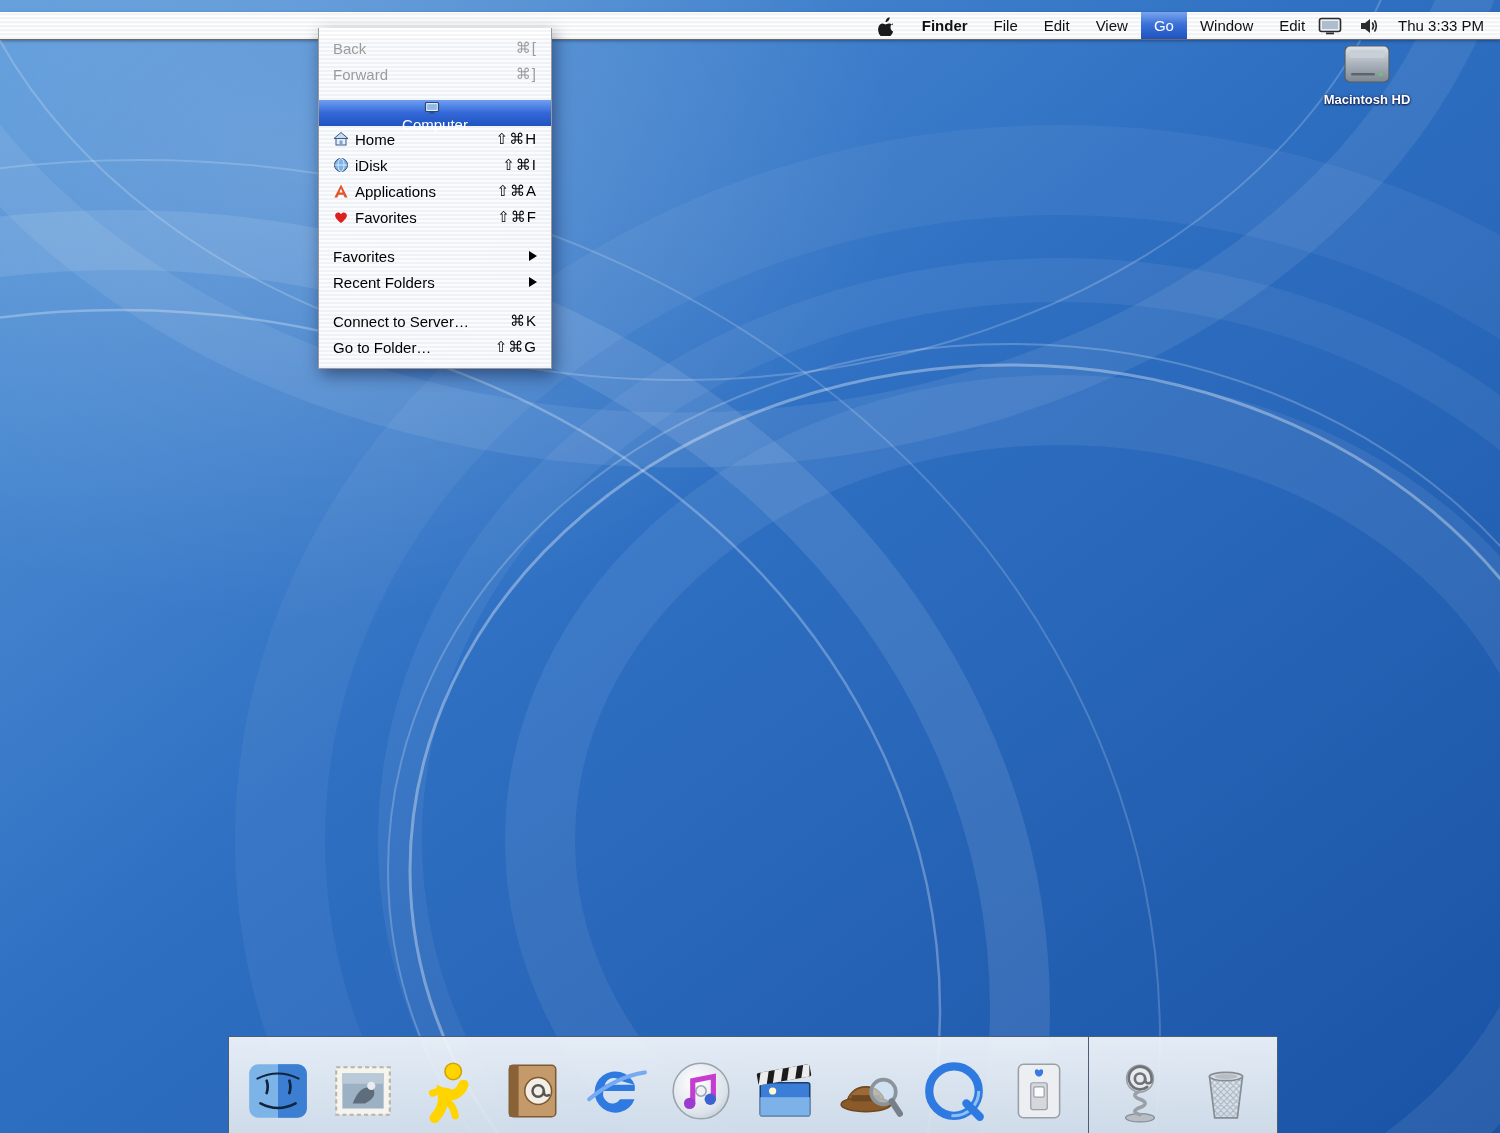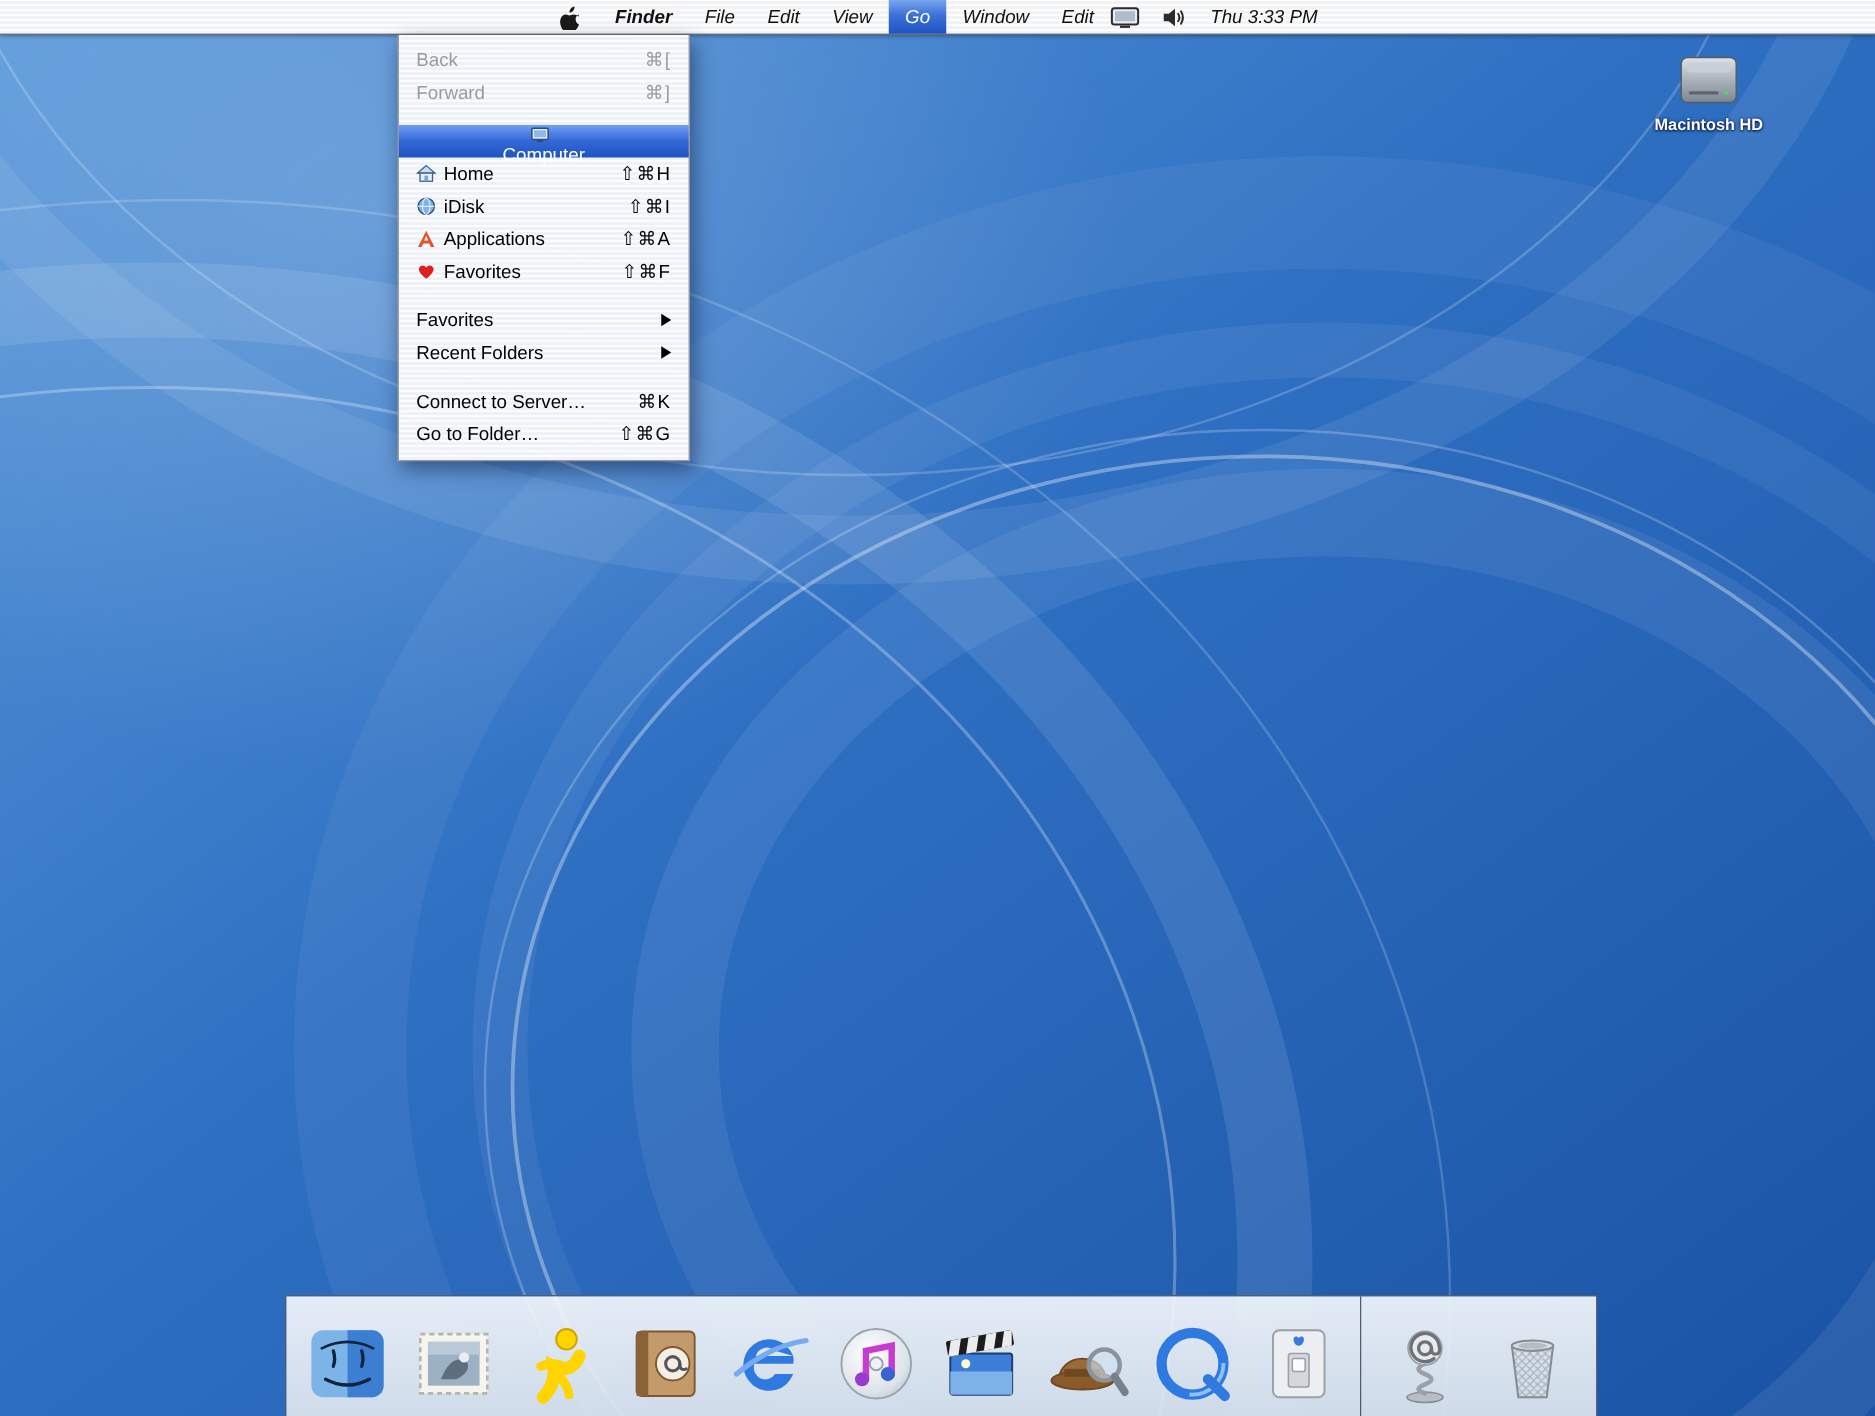--- a/index.html
+++ b/index.html
@@ -5,26 +5,26 @@
   * { margin:0; padding:0; box-sizing:border-box; }
   html,body { width:1500px; height:1133px; overflow:hidden;
     font-family:"Liberation Sans", sans-serif; }
   #screen { position:relative; width:1500px; height:1133px; overflow:hidden; background:#2e6fc2; }
 
   
   #wallpaper { position:absolute; inset:0; z-index:0; }
 
   
   #menubar {
-    position:absolute; top:0; left:0; right:0; height:28px; z-index:30;
-    display:flex; align-items:stretch; justify-content:center;
+    position:absolute; top:12px; left:0; right:0; height:28px; z-index:30;
+    display:flex; align-items:stretch; justify-content:flex-end;
     background:repeating-linear-gradient(180deg,#ffffff 0 1px,#f2f3f5 1px 3px,#fafbfc 3px 4px);
     border-bottom:1px solid #6a6a6a;
     box-shadow:0 1px 3px rgba(0,0,20,.35);
-    font-size:15px; color:#111;font-style:italic;
+    font-size:15px; color:#111;
   }
   .mb-left { display:flex; align-items:stretch; }
   .mb-right { display:flex; align-items:center; gap:18px; padding-right:16px; }
   .mb-apple { display:flex; align-items:center; padding:0 14px 0 18px; }
   .mb-item { display:flex; align-items:center; padding:0 13px; cursor:default; }
   .mb-item.bold { font-weight:bold; }
   .mb-item.active {
     color:#fff;
     background:linear-gradient(180deg,#79a5ef 0%,#3b71d8 45%,#1e53c0 100%);
   }

